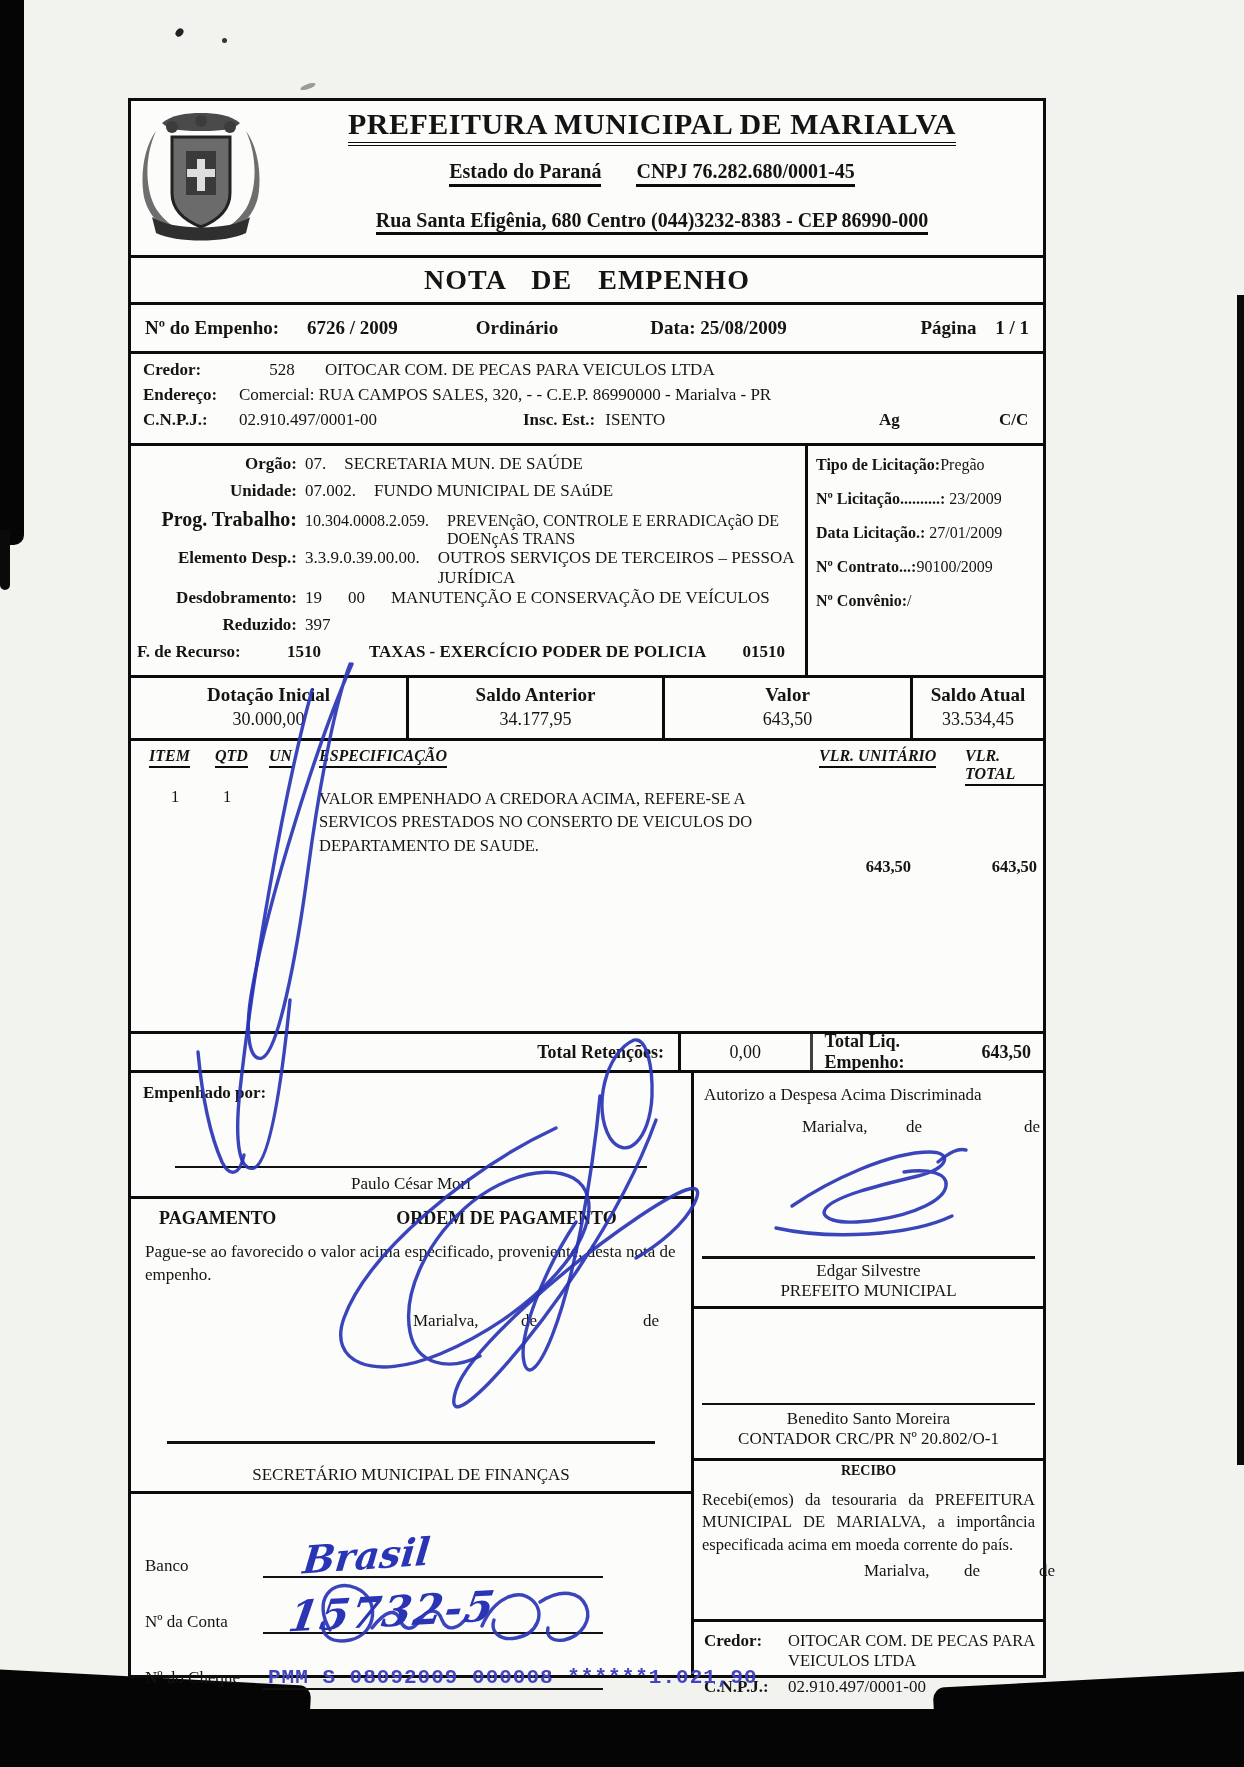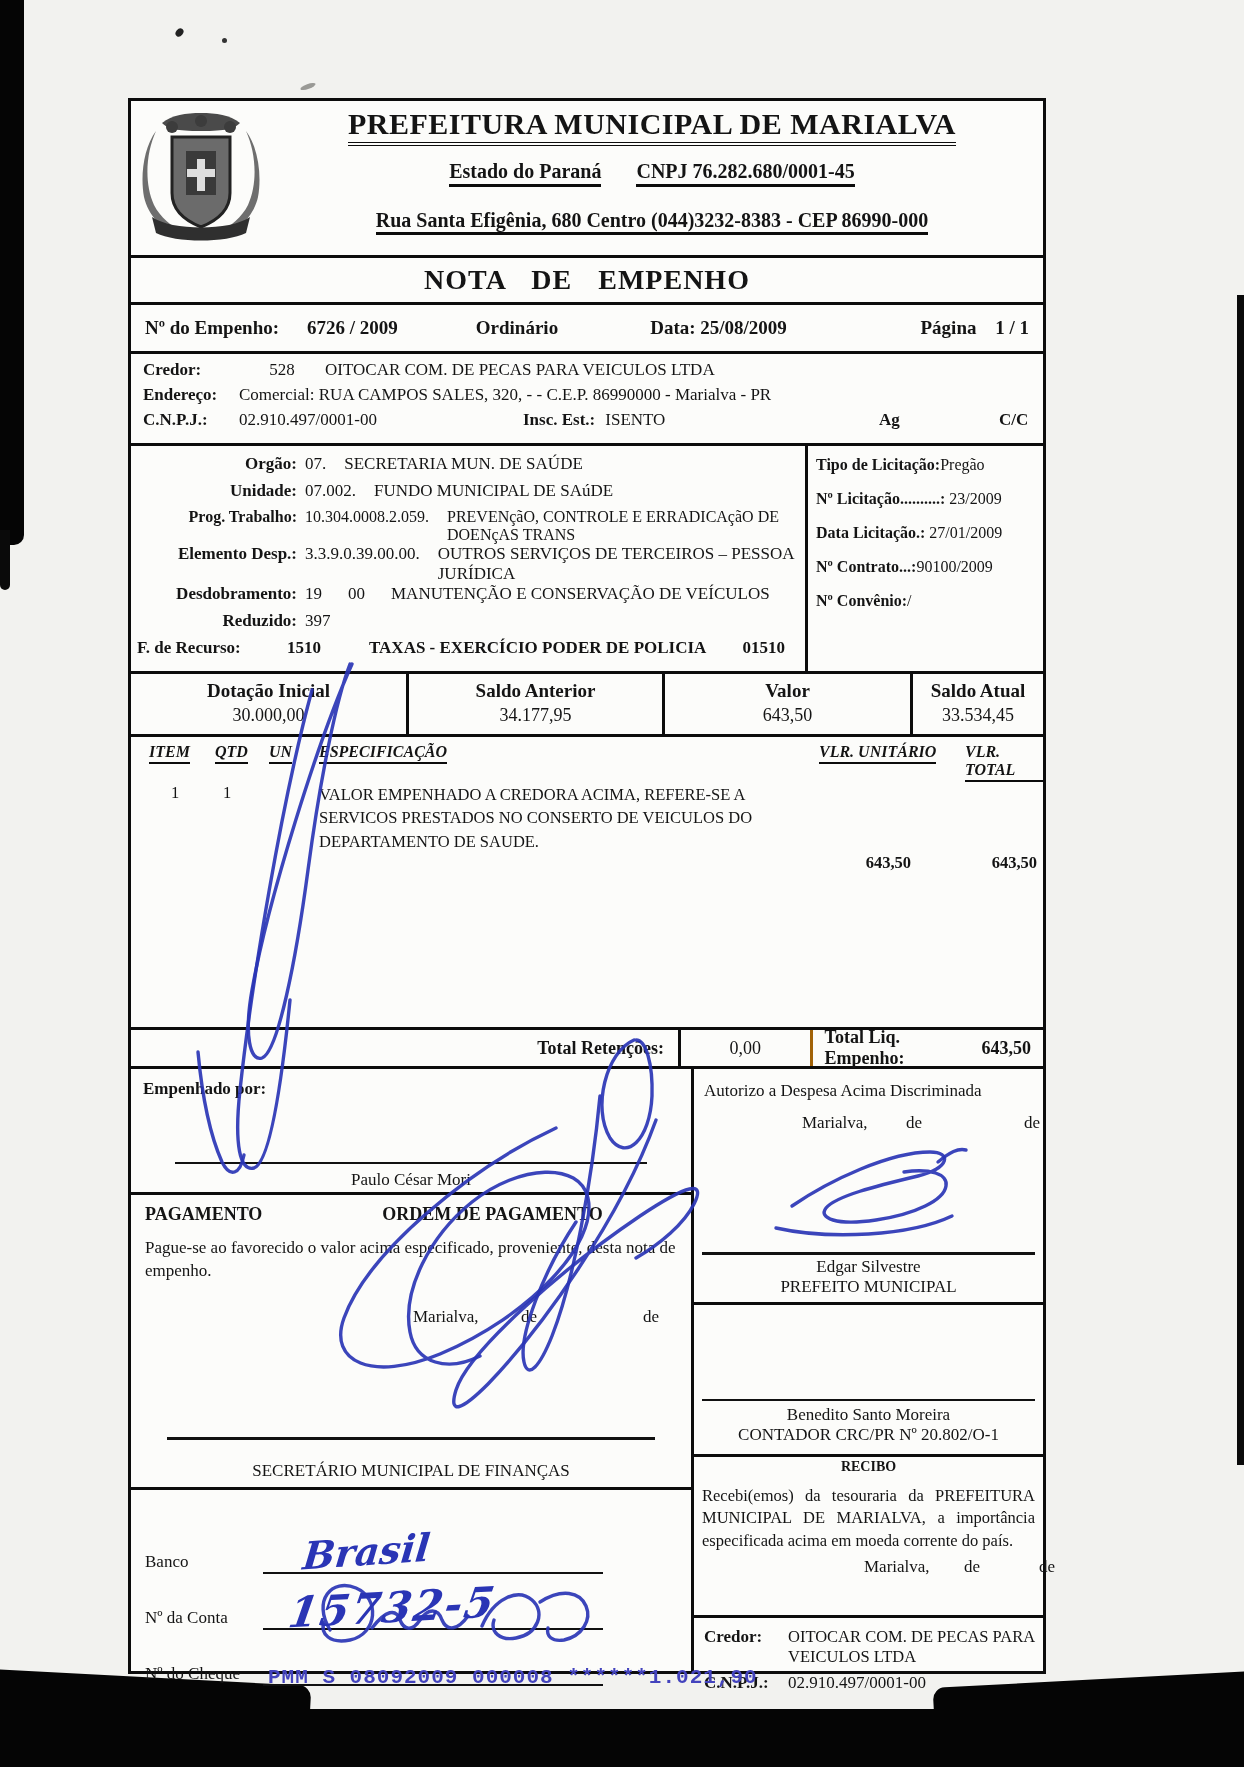--- a/index.html
+++ b/index.html
@@ -90,34 +90,34 @@
   .h-unit{left:688px;} .h-tot{left:834px;}
   .itrow { position:relative; margin-top:12px; font-size:16.5px; }
   .c-item{position:absolute; left:40px;} .c-qtd{position:absolute; left:92px;}
   .c-esp{margin-left:188px; width:478px; line-height:1.42; text-align:left;}
   .c-unit{position:absolute; left:688px; width:92px; text-align:right; font-weight:bold;}
   .c-tot{position:absolute; left:820px; width:86px; text-align:right; font-weight:bold;}
 
   
   .totals { margin-top:-3px; display:flex; align-items:center; height:42px; font-size:18px; }
   .t-lbl1 { width:560px; text-align:right; padding-right:14px; font-weight:bold; border-right:3px solid #0c0c0c; height:100%; display:flex; align-items:center; justify-content:flex-end; }
-  .t-val1 { width:134px; text-align:left; border-right:3px solid #a16207; height:100%; display:flex; align-items:center; justify-content:center; }
+  .t-val1 { width:134px; text-align:left; border-right:3px solid #404040; height:100%; display:flex; align-items:center; justify-content:center; }
   .t-lbl2 { padding-left:12px; font-weight:bold; }
   .t-val2 { margin-left:auto; padding-right:12px; font-weight:bold; }
 
   
   .bottom { margin-top:-3px; display:flex; min-height:608px; }
   .bl { width:560px; flex:none; position:relative; }
   .br { flex:1; border-left:3px solid #0c0c0c; position:relative; font-size:17px; }
 
   .empbox { height:126px; border-bottom:3px solid #0c0c0c; position:relative; padding:10px 12px; font-size:17px; }
   .sigline-emp { position:absolute; left:44px; bottom:28px; width:472px; border-bottom:2.5px solid #111; }
   .empname { position:absolute; left:0; bottom:2px; width:100%; text-align:center; font-size:17px; }
 
-  .paghdr { height:38px; display:flex; align-items:center; font-size:18px; font-weight:bold; padding:0 14px; }
+  .paghdr { height:38px; display:flex; align-items:center; font-size:18px; font-weight:bold; padding:0 28px; }
   .paghdr .ordem { margin-left:120px; }
 
   .paguetext { padding:4px 14px 0; font-size:17px; line-height:1.35; }
   .cityline { position:relative; height:30px; font-size:17px; }
   .cl-left .city{position:absolute; left:282px;} .cl-left .de1{position:absolute; left:390px;} .cl-left .de2{position:absolute; left:512px;}
   .sigline-fin { position:absolute; left:36px; top:368px; width:488px; border-bottom:3px solid #111; }
   .finname  { position:absolute; top:372px; width:560px; text-align:center; font-size:17px; }
   .fintitle { position:absolute; top:392px; width:560px; text-align:center; font-size:17px; }
 
   .bankbox { position:absolute; top:418px; left:0; width:560px; bottom:0; border-top:3px solid #0c0c0c; font-size:17px; }
@@ -235,21 +235,21 @@
         <span class="blbl">Orgão:</span>
         <span class="bcode">07.</span>
         <span>SECRETARIA MUN. DE SAÚDE</span>
       </div>
       <div class="brow">
         <span class="blbl">Unidade:</span>
         <span class="bcode">07.002.</span>
         <span>FUNDO MUNICIPAL DE SAúDE</span>
       </div>
       <div class="brow" style="font-size:16px;">
-        <span class="blbl" style="font-size:16px;">Prog. Trabalho:</span>
+        <span class="blbl" style="font-size:20px;">Prog. Trabalho:</span>
         <span class="bcode">10.304.0008.2.059.</span>
         <span>PREVENçãO, CONTROLE E ERRADICAçãO DE DOENçAS TRANS</span>
       </div>
       <div class="brow">
         <span class="blbl">Elemento Desp.:</span>
         <span class="bcode">3.3.9.0.39.00.00.</span>
         <span>OUTROS SERVIÇOS DE TERCEIROS – PESSOA JURÍDICA</span>
       </div>
       <div class="brow">
         <span class="blbl">Desdobramento:</span>

